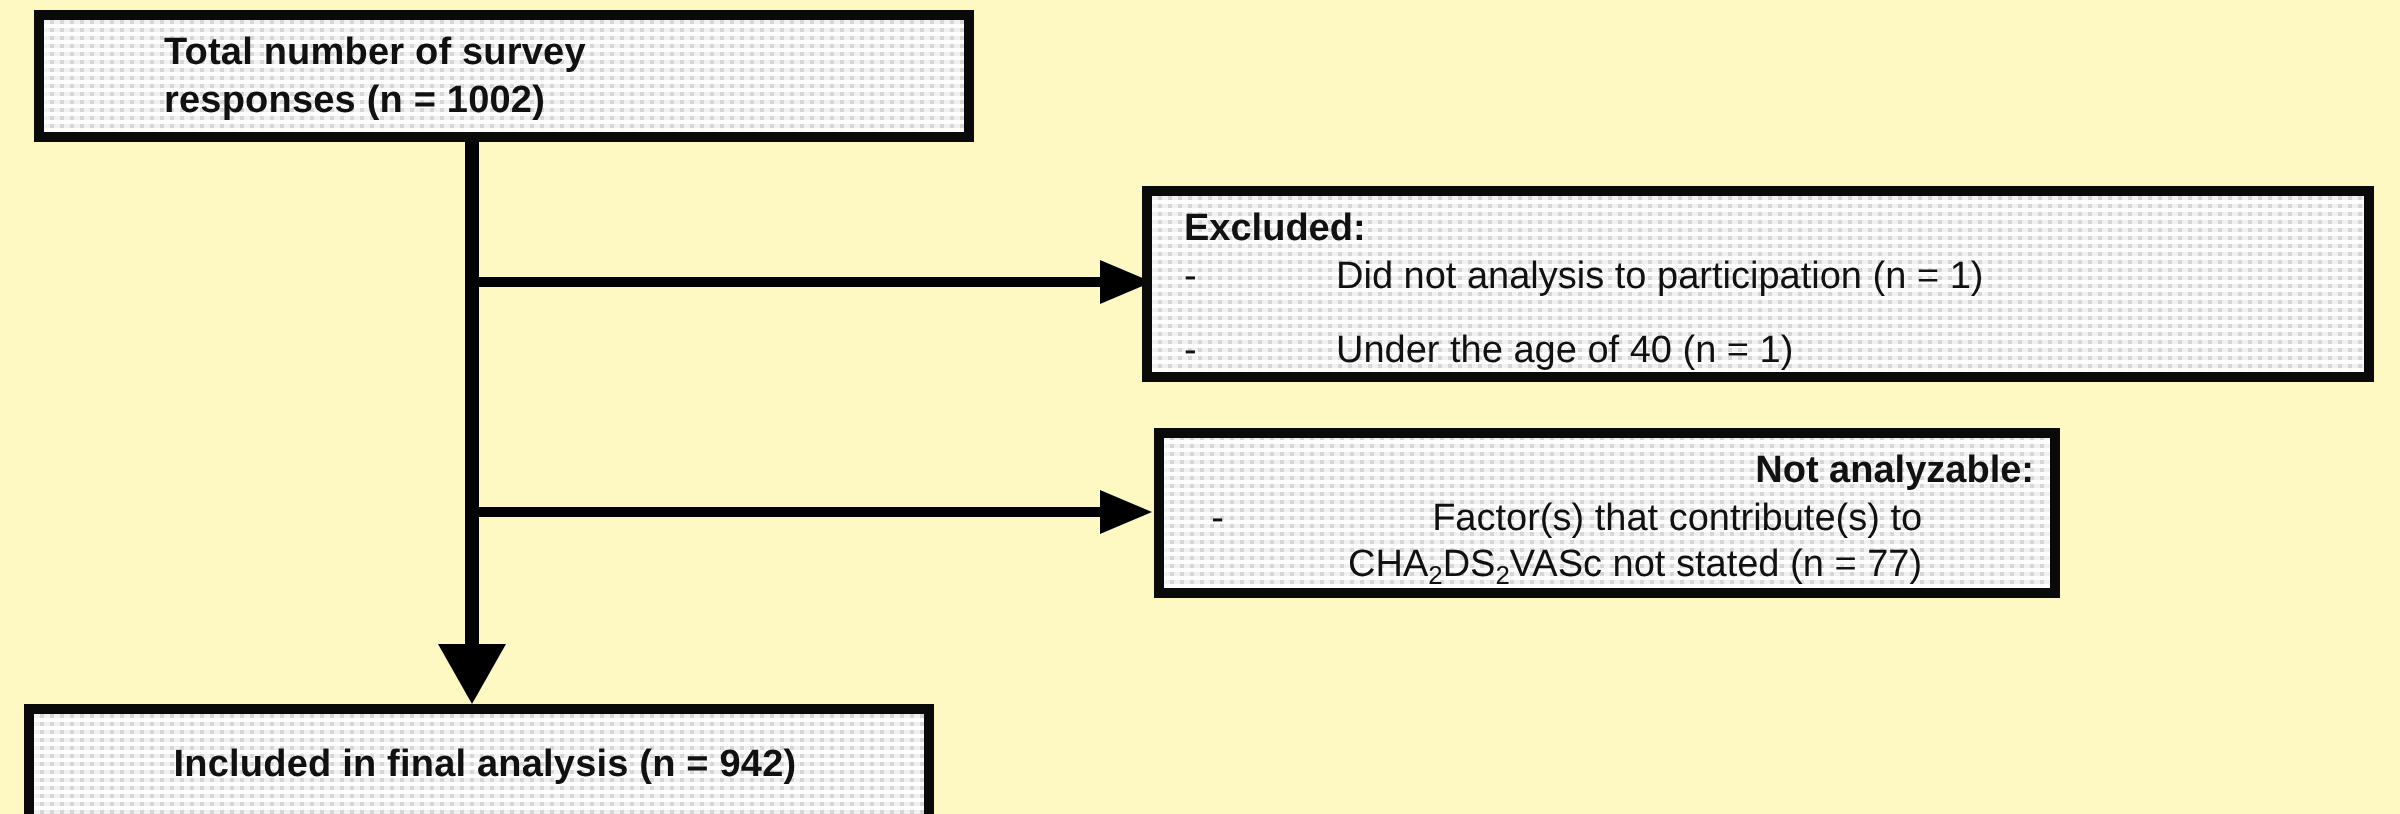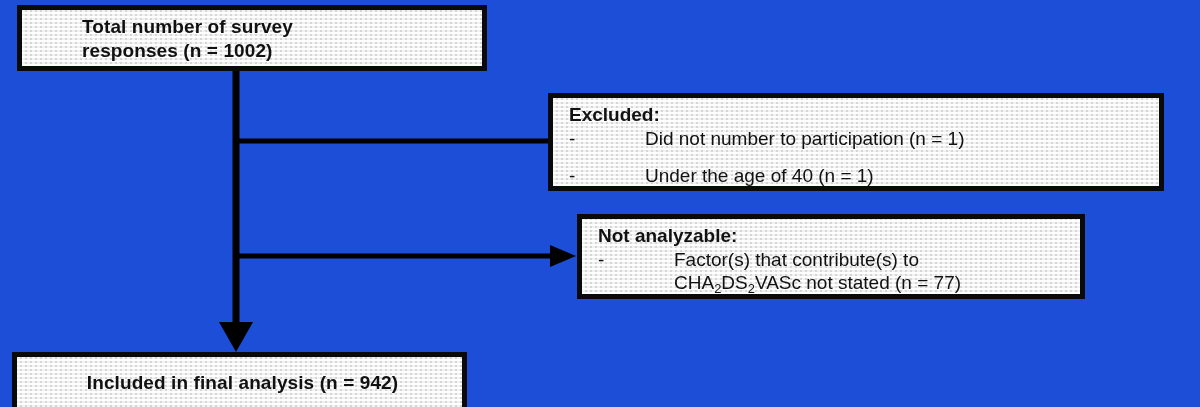--- a/index.html
+++ b/index.html
@@ -8,21 +8,21 @@
     background: #ffffff;
   }
   body {
     font-family: "Liberation Sans", sans-serif;
   }
 
   #flowchart {
     position: relative;
     width: 1200px;
     height: 407px;
-    background: #1d4ed8;
+    background: #fef9c3;
     overflow: hidden;
   }
 
   
   #connectors {
     position: absolute;
     left: 0;
     top: 0;
     width: 1200px;
     height: 407px;
@@ -112,34 +112,35 @@
     left: 17px;
     top: 5px;
     width: 470px;
     height: 66px;
   }
   #node-total .node-inner {
     padding: 5px 10px 5px 60px;
   }
 
   #node-excluded {
-    left: 548px;
+    left: 571px;
     top: 93px;
     width: 616px;
     height: 98px;
   }
   #node-excluded .node-inner {
     padding: 5px 8px 5px 16px;
   }
 
   #node-notanalyzable {
     left: 577px;
     top: 214px;
-    width: 508px;
+    width: 453px;
     height: 85px;
+    text-align: right;
   }
   #node-notanalyzable .node-inner {
     padding: 5px 8px 5px 16px;
   }
 
   #node-included {
     left: 12px;
     top: 352px;
     width: 455px;
     height: 62px;
@@ -173,21 +174,21 @@
     </div>
   </div>
 
   <div class="node" id="node-excluded">
     <div class="node-inner">
       <div class="heading">Excluded:</div>
 
       <div class="bullet-row">
         <span class="bullet-dash">-</span>
         <span class="bullet-gap"></span>
-        <span class="bullet-text"><span>Did not number to participation </span><b>(n = 1)</b></span>
+        <span class="bullet-text"><span>Did not analysis to participation </span><b>(n = 1)</b></span>
       </div>
 
       <div class="spacer-row"></div>
 
       <div class="bullet-row">
         <span class="bullet-dash">-</span>
         <span class="bullet-gap"></span>
         <span class="bullet-text"><span>Under the age of 40 </span><b>(n = 1)</b></span>
       </div>
     </div>

